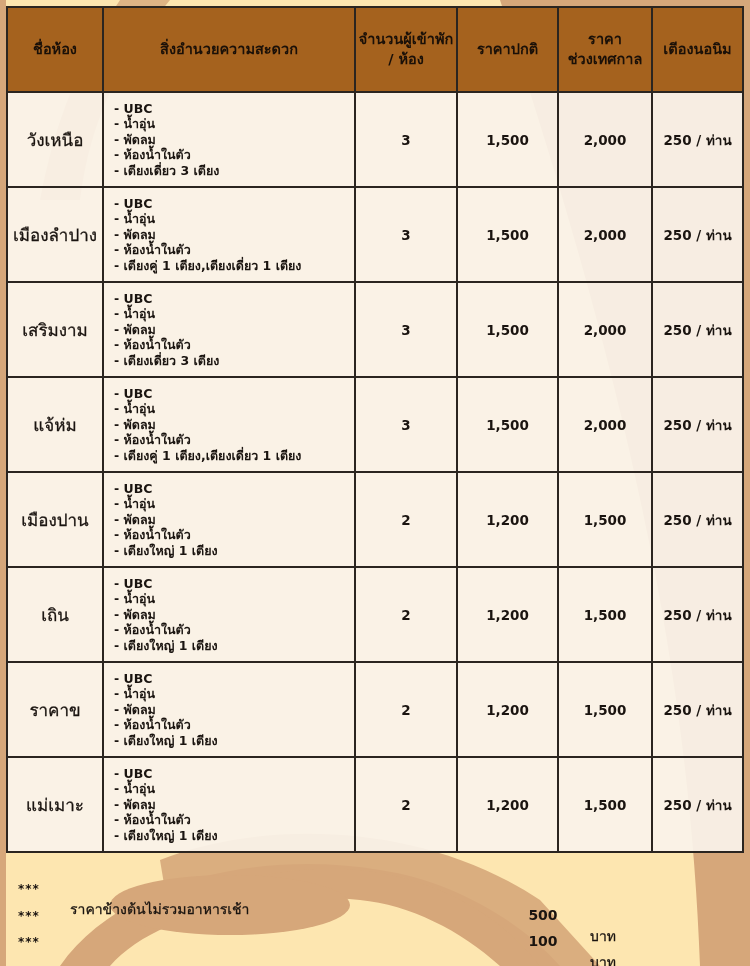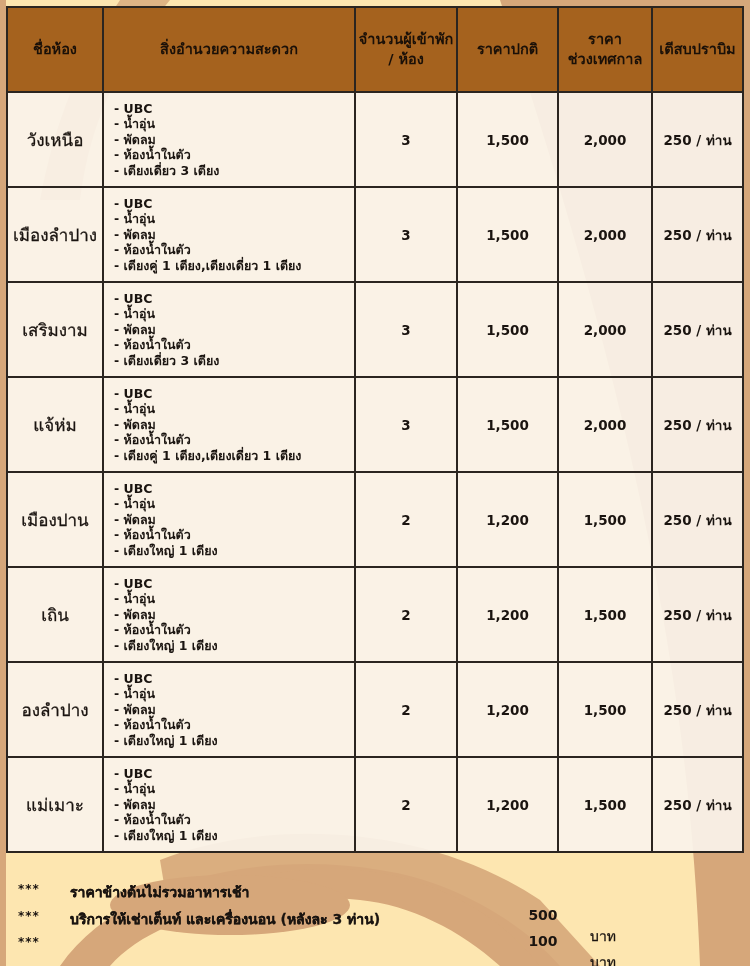--- a/index.html
+++ b/index.html
@@ -38,21 +38,21 @@
   .col-guests { width: 102px; }
   .col-price { width: 101px; }
   .col-peak { width: 94px; }
   .col-extra { width: 91px; }
 
   .notes { position: absolute; left: 0; top: 878px; width: 750px; z-index: 1; }
   .note {
     position: relative; height: 26.5px; font-size: 14px; font-weight: bold;
   }
   .note .stars { position: absolute; left: 18px; top: 4px; font-size: 12px; letter-spacing: 1px; }
-  .note .text { position: absolute; left: 70px; top: 3px; font-weight: bold; -webkit-text-stroke: 0.3px #1a1410; }
+  .note .text { position: absolute; left: 70px; top: 20px; font-weight: normal; -webkit-text-stroke: 0.3px #1a1410; }
   .note .amount { position: absolute; left: 520px; width: 46px; text-align: center; top: 2px; }
   .note .unit { position: absolute; left: 590px; top: 20px; font-weight: normal; -webkit-text-stroke: 0.3px #1a1410; }
 </style>
 </head>
 <body>
 
 <div class="bg">
   <svg viewBox="0 0 750 966" xmlns="http://www.w3.org/2000/svg">
     <rect width="750" height="966" fill="#fde6b0"></rect>
     <path d="M500 0 L750 0 L750 966 L700 966 C690 700 640 420 500 0 Z" fill="#d6a77a"></path>
@@ -81,21 +81,21 @@
         <th>สิ่งอำนวยความสะดวก</th>
         <th>
           <div>จำนวนผู้เข้าพัก</div>
           <div>/ ห้อง</div>
         </th>
         <th>ราคาปกติ</th>
         <th>
           <div>ราคา</div>
           <div>ช่วงเทศกาล</div>
         </th>
-        <th>เตีสบปราบิม</th>
+        <th>เตีองนอนิม</th>
       </tr>
     </thead>
     <tbody>
       <tr>
         <td class="name">วังเหนือ</td>
         <td class="amenities">
             <ul>
           <li>UBC</li>
           <li>น้ำอุ่น</li>
           <li>พัดลม</li>
@@ -182,21 +182,21 @@
           <li>ห้องน้ำในตัว</li>
           <li>เตียงใหญ่ 1 เตียง</li>
         </ul>
           </td>
         <td>2</td>
         <td>1,200</td>
         <td>1,500</td>
         <td>250 / ท่าน</td>
       </tr>
       <tr>
-        <td class="name">องลำปาง</td>
+        <td class="name">ราคาข</td>
         <td class="amenities">
             <ul>
           <li>UBC</li>
           <li>น้ำอุ่น</li>
           <li>พัดลม</li>
           <li>ห้องน้ำในตัว</li>
           <li>เตียงใหญ่ 1 เตียง</li>
         </ul>
           </td>
         <td>2</td>
@@ -226,21 +226,20 @@
 
 <div class="notes">
   <div class="note">
     <span class="stars">***</span>
     <span class="text">ราคาข้างต้นไม่รวมอาหารเช้า</span>
     <span class="amount"></span>
     <span class="unit"></span>
   </div>
   <div class="note">
     <span class="stars">***</span>
-    <span class="text">บริการให้เช่าเต็นท์ และเครื่องนอน (หลังละ 3 ท่าน)</span>
     <span class="amount">500</span>
     <span class="unit">บาท</span>
   </div>
   <div class="note">
     <span class="stars">***</span>
     <span class="amount">100</span>
     <span class="unit">บาท</span>
   </div>
 </div>
 

